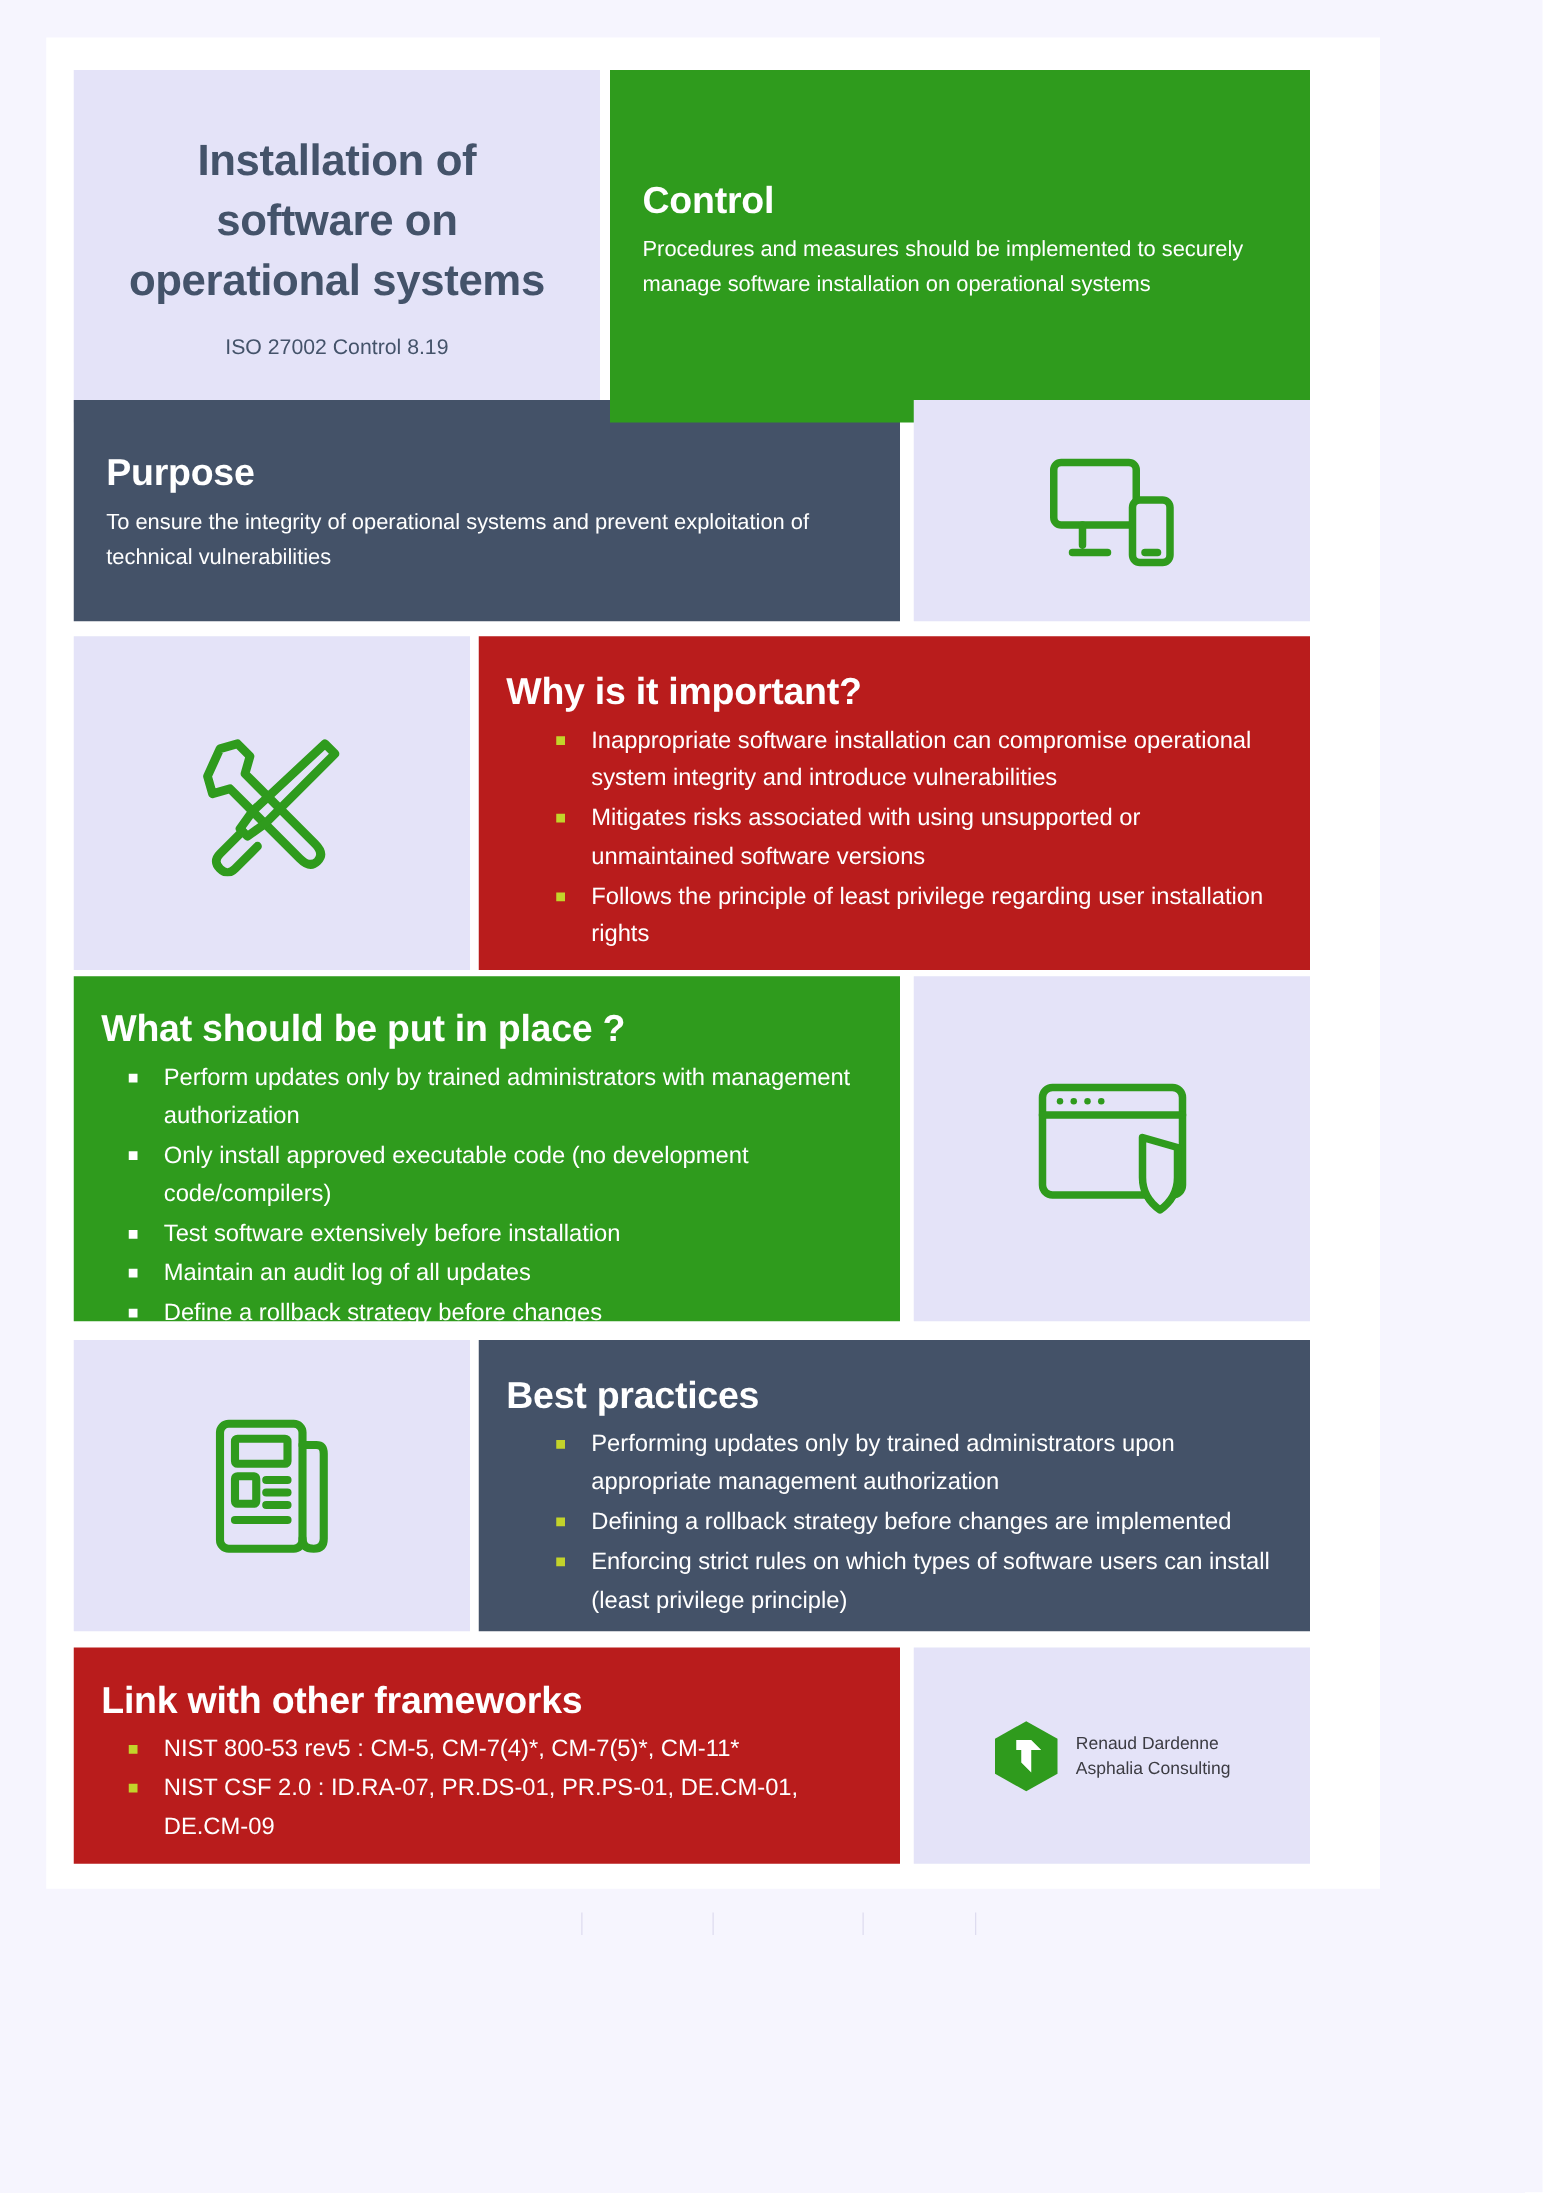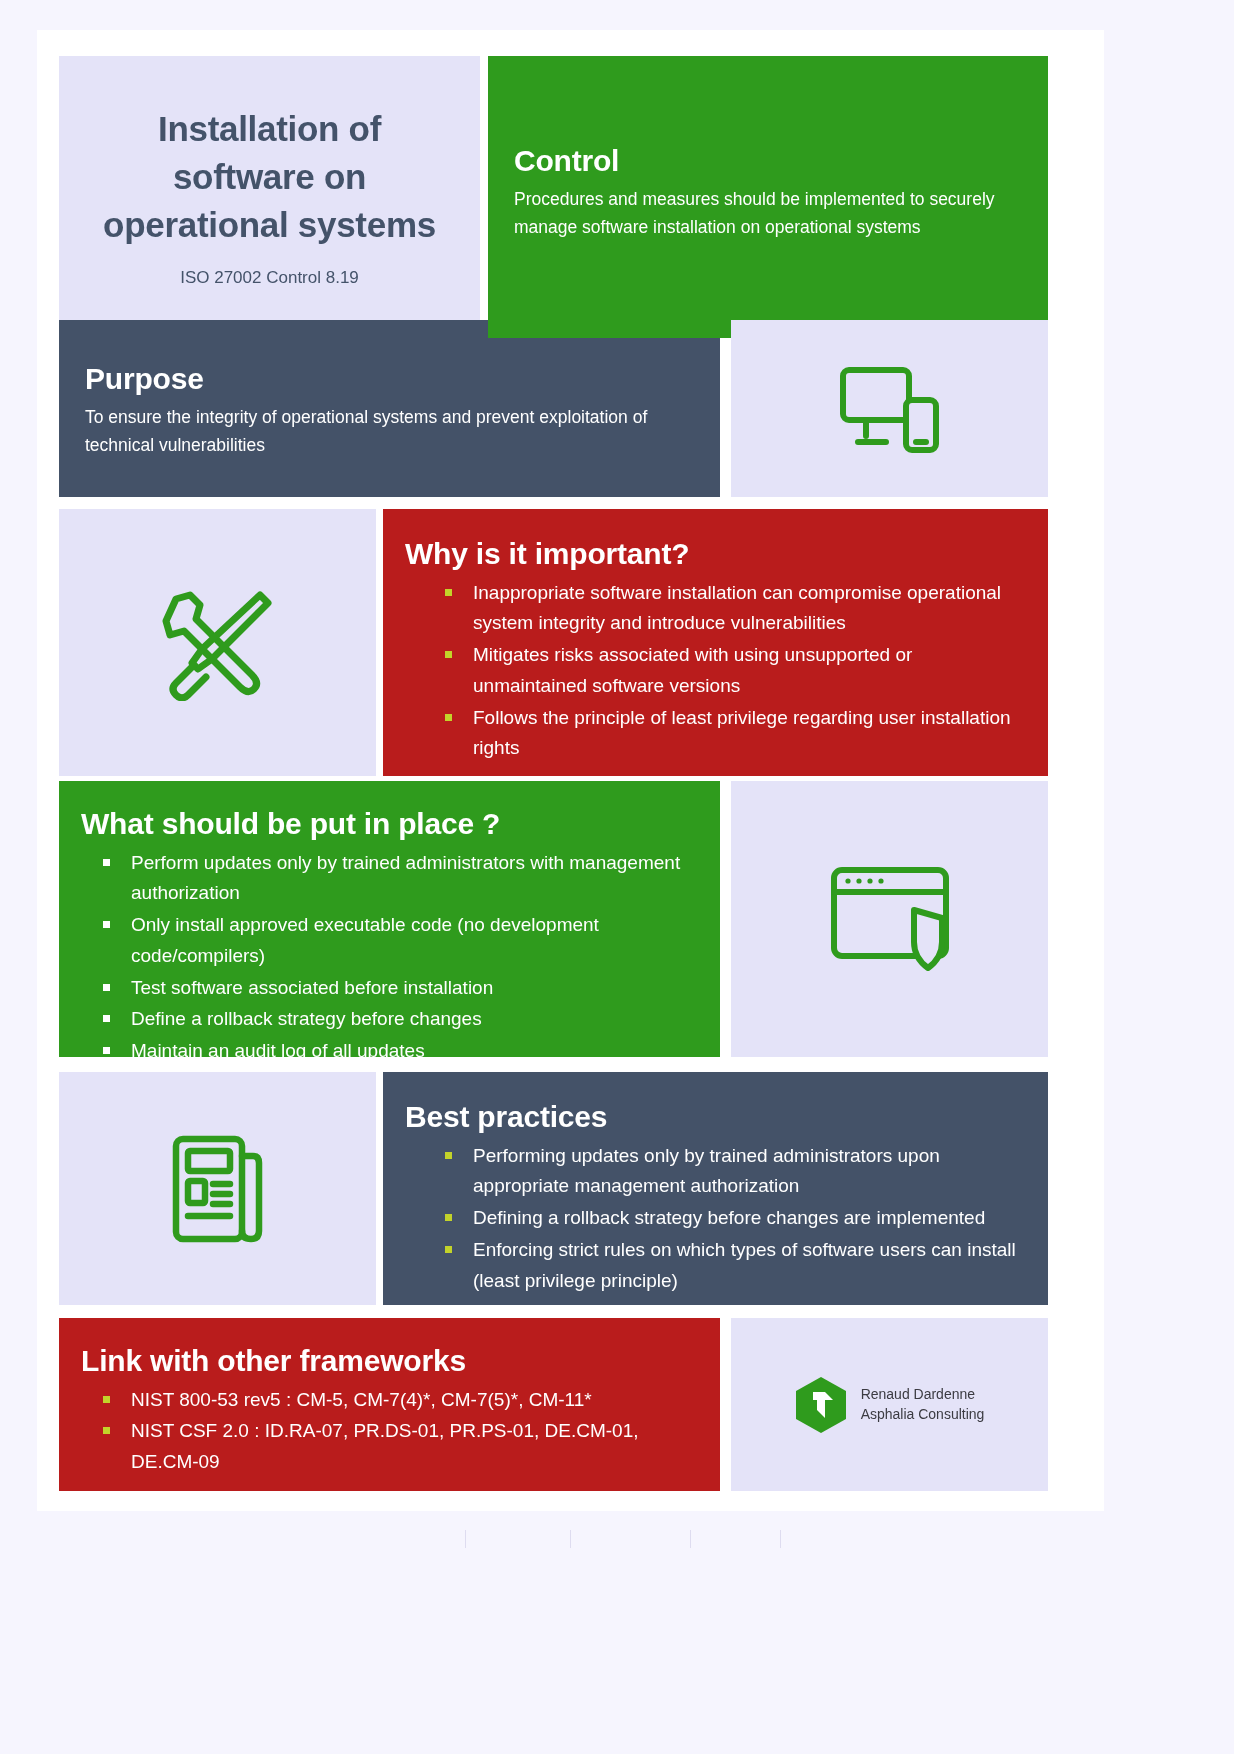--- a/index.html
+++ b/index.html
@@ -288,23 +288,23 @@
         <li>Mitigates risks associated with using unsupported or unmaintained software versions</li>
         <li>Follows the principle of least privilege regarding user installation rights</li>
       </ul>
     </div>
 
     <div class="block b-green what">
       <h2 class="h-title on-green">What should be put in place ?</h2>
       <ul class="bl tight white-bullets">
         <li>Perform updates only by trained administrators with management authorization</li>
         <li>Only install approved executable code (no development code/compilers)</li>
-        <li>Test software associated before installation</li>
+        <li>Test software extensively before installation</li>
+        <li>Maintain an audit log of all updates</li>
         <li>Define a rollback strategy before changes</li>
-        <li>Maintain an audit log of all updates</li>
       </ul>
     </div>
 
     <div class="block b-lav icon-browser-card">
       <span>
         <svg class="icon-svg" width="124" height="110" viewBox="0 0 124 110" fill="none" stroke="#2f9b1d" stroke-width="6" stroke-linecap="round" stroke-linejoin="round">
           <rect x="6" y="6" width="112" height="86" rx="8"></rect>
           <path d="M6 28 L118 28"></path>
           <circle cx="20" cy="17" r="2.6" fill="#2f9b1d" stroke="none"></circle>
           <circle cx="31" cy="17" r="2.6" fill="#2f9b1d" stroke="none"></circle>

